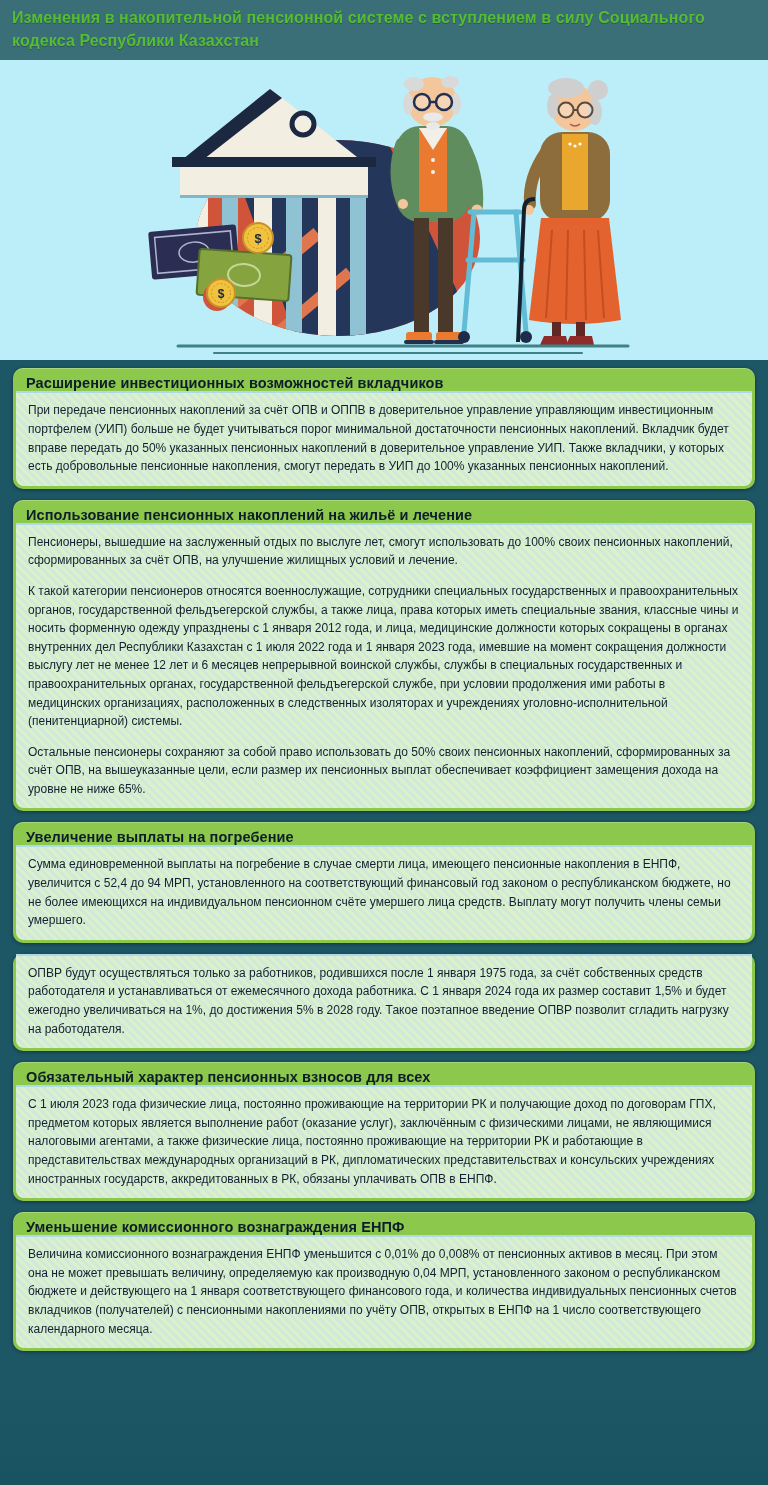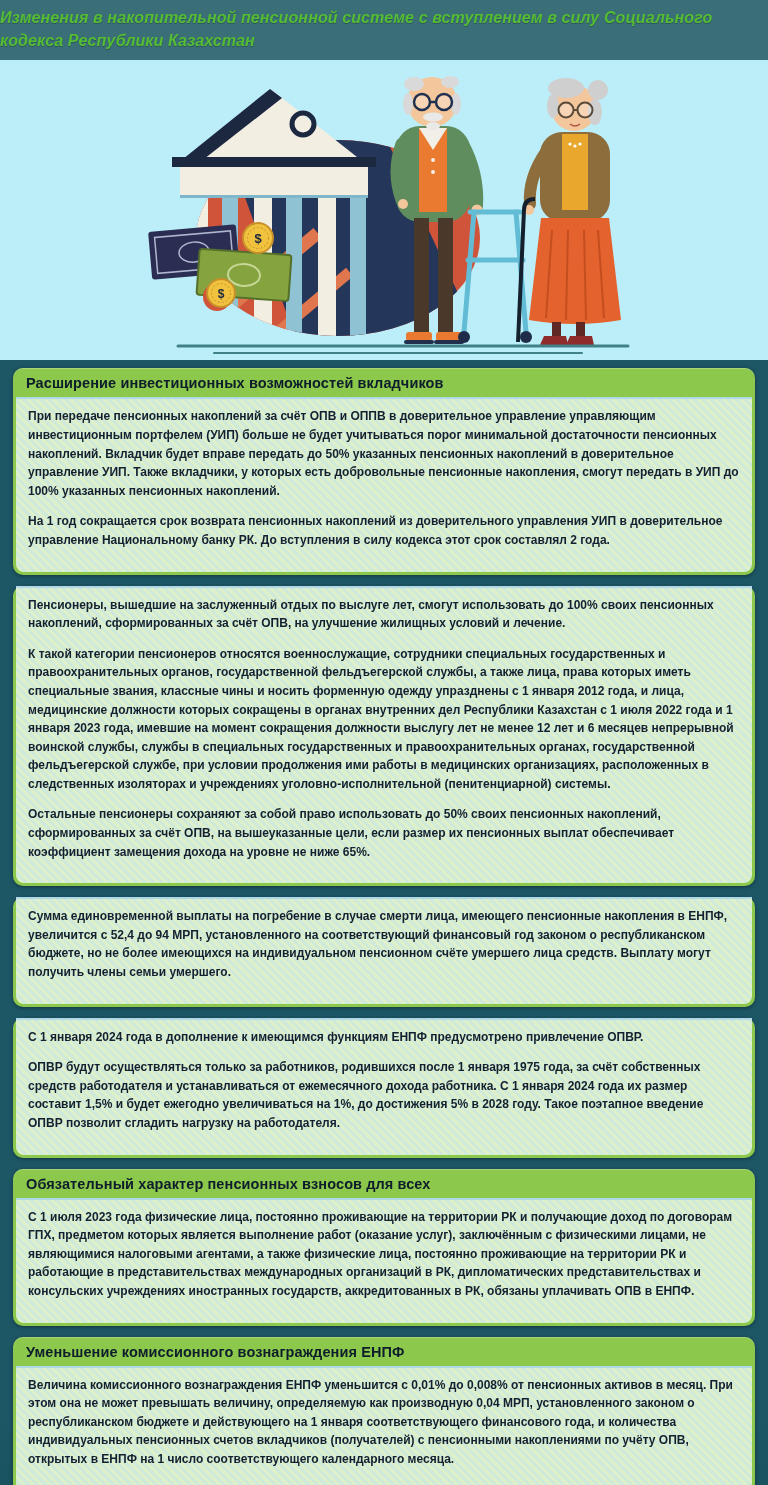--- a/index.html
+++ b/index.html
@@ -6,47 +6,47 @@
   html, body { background:#0f3d49; }
   body { font-family:"Liberation Sans","DejaVu Sans",sans-serif; }
 
   .page{
     width:768px; min-height:1485px; margin:0 auto;
     display:flex; flex-direction:column;
     background:linear-gradient(180deg,#174f5d 0%,#1d5766 6%,#1d5766 94%,#19525f 100%);
   }
 
   
-  .title-bar{ background:#3b6f78; padding:6px 0 8px;font-style:italic; }
+  .title-bar{ background:#3b6f78; padding:6px 12px 8px; }
   .page-title{
     color:#54bd33; font-size:16px; font-weight:bold; line-height:1.45;
     letter-spacing:.1px; text-shadow:0 1px 1px rgba(0,0,0,.25); max-width:740px;
   }
 
   
   .hero{ height:300px; background:#bceef9; overflow:hidden; }
   .hero svg{ display:block; }
 
   
   .cards{ flex:1; padding:8px 13px 6px; display:flex; flex-direction:column; gap:11px; }
   .card{
     background:#8cc84b; border-radius:10px;
     box-shadow:0 1px 4px rgba(0,0,0,.4), inset 0 1px 0 rgba(255,255,255,.25);
   }
   .card-header{
     font-size:14.5px; font-weight:bold; color:#0e1d2b;
-    padding:7px 13px 6px; letter-spacing:.1px;
+    padding:7px 13px 0; letter-spacing:.1px;
   }
   .card-body{
     margin:0 3px 3px;
     background:repeating-linear-gradient(45deg,#cfe9da 0 3px,#def0ca 3px 6px);
     border-top:2px solid #afd9e6;
     border-radius:0 0 8px 8px;
-    padding:8px 12px 22px;
-    font-size:12px; font-weight:bold; color:#14202f; line-height:1.55;
+    padding:8px 12px 10px;
+    font-size:12px; font-weight:normal; color:#14202f; line-height:1.55;
   }
   .card-body p{ margin:0 0 12px; }
   .card-body p:last-child{ margin-bottom:0; }
 </style>
 </head>
 <body>
 
 <div class="page">
 
   <header class="title-bar">
@@ -191,41 +191,41 @@
       </g>
     </svg>
   </div>
 
   <main class="cards">
 
     <section class="card">
       <div class="card-header">Расширение инвестиционных возможностей вкладчиков</div>
       <div class="card-body">
         <p>При передаче пенсионных накоплений за счёт ОПВ и ОППВ в доверительное управление управляющим инвестиционным портфелем (УИП) больше не будет учитываться порог минимальной достаточности пенсионных накоплений. Вкладчик будет вправе передать до 50% указанных пенсионных накоплений в доверительное управление УИП. Также вкладчики, у которых есть добровольные пенсионные накопления, смогут передать в УИП до 100% указанных пенсионных накоплений.</p>
-        <p>На 1 год сокращается срок возврата пенсионных накоплений из доверительного управления УИП в доверительное управление Национальному банку РК. До вступления в силу кодекса этот срок составлял 2 года.</p>
-      </div>
-    </section>
-
-    <section class="card">
+      </div>
+    </section>
+
+    <section class="card">
+      <div class="card-header">Использование пенсионных накоплений на жильё и лечение</div>
       <div class="card-body">
         <p>Пенсионеры, вышедшие на заслуженный отдых по выслуге лет, смогут использовать до 100% своих пенсионных накоплений, сформированных за счёт ОПВ, на улучшение жилищных условий и лечение.</p>
         <p>К такой категории пенсионеров относятся военнослужащие, сотрудники специальных государственных и правоохранительных органов, государственной фельдъегерской службы, а также лица, права которых иметь специальные звания, классные чины и носить форменную одежду упразднены с 1 января 2012 года, и лица, медицинские должности которых сокращены в органах внутренних дел Республики Казахстан с 1 июля 2022 года и 1 января 2023 года, имевшие на момент сокращения должности выслугу лет не менее 12 лет и 6 месяцев непрерывной воинской службы, службы в специальных государственных и правоохранительных органах, государственной фельдъегерской службе, при условии продолжения ими работы в медицинских организациях, расположенных в следственных изоляторах и учреждениях уголовно-исполнительной (пенитенциарной) системы.</p>
         <p>Остальные пенсионеры сохраняют за собой право использовать до 50% своих пенсионных накоплений, сформированных за счёт ОПВ, на вышеуказанные цели, если размер их пенсионных выплат обеспечивает коэффициент замещения дохода на уровне не ниже 65%.</p>
       </div>
     </section>
 
     <section class="card">
+      <div class="card-header">Увеличение выплаты на погребение</div>
       <div class="card-body">
         <p>Сумма единовременной выплаты на погребение в случае смерти лица, имеющего пенсионные накопления в ЕНПФ, увеличится с 52,4 до 94 МРП, установленного на соответствующий финансовый год законом о республиканском бюджете, но не более имеющихся на индивидуальном пенсионном счёте умершего лица средств. Выплату могут получить члены семьи умершего.</p>
       </div>
     </section>
 
     <section class="card">
       <div class="card-body">
-        <p>С 1 января 2024 года в дополнение к имеющимся функциям ЕНПФ предусмотрено привлечение ОПВР.</p>
         <p>ОПВР будут осуществляться только за работников, родившихся после 1 января 1975 года, за счёт собственных средств работодателя и устанавливаться от ежемесячного дохода работника. С 1 января 2024 года их размер составит 1,5% и будет ежегодно увеличиваться на 1%, до достижения 5% в 2028 году. Такое поэтапное введение ОПВР позволит сгладить нагрузку на работодателя.</p>
       </div>
     </section>
 
     <section class="card">
       <div class="card-header">Обязательный характер пенсионных взносов для всех</div>
       <div class="card-body">
         <p>С 1 июля 2023 года физические лица, постоянно проживающие на территории РК и получающие доход по договорам ГПХ, предметом которых является выполнение работ (оказание услуг), заключённым с физическими лицами, не являющимися налоговыми агентами, а также физические лица, постоянно проживающие на территории РК и работающие в представительствах международных организаций в РК, дипломатических представительствах и консульских учреждениях иностранных государств, аккредитованных в РК, обязаны уплачивать ОПВ в ЕНПФ.</p>
       </div>
     </section>

